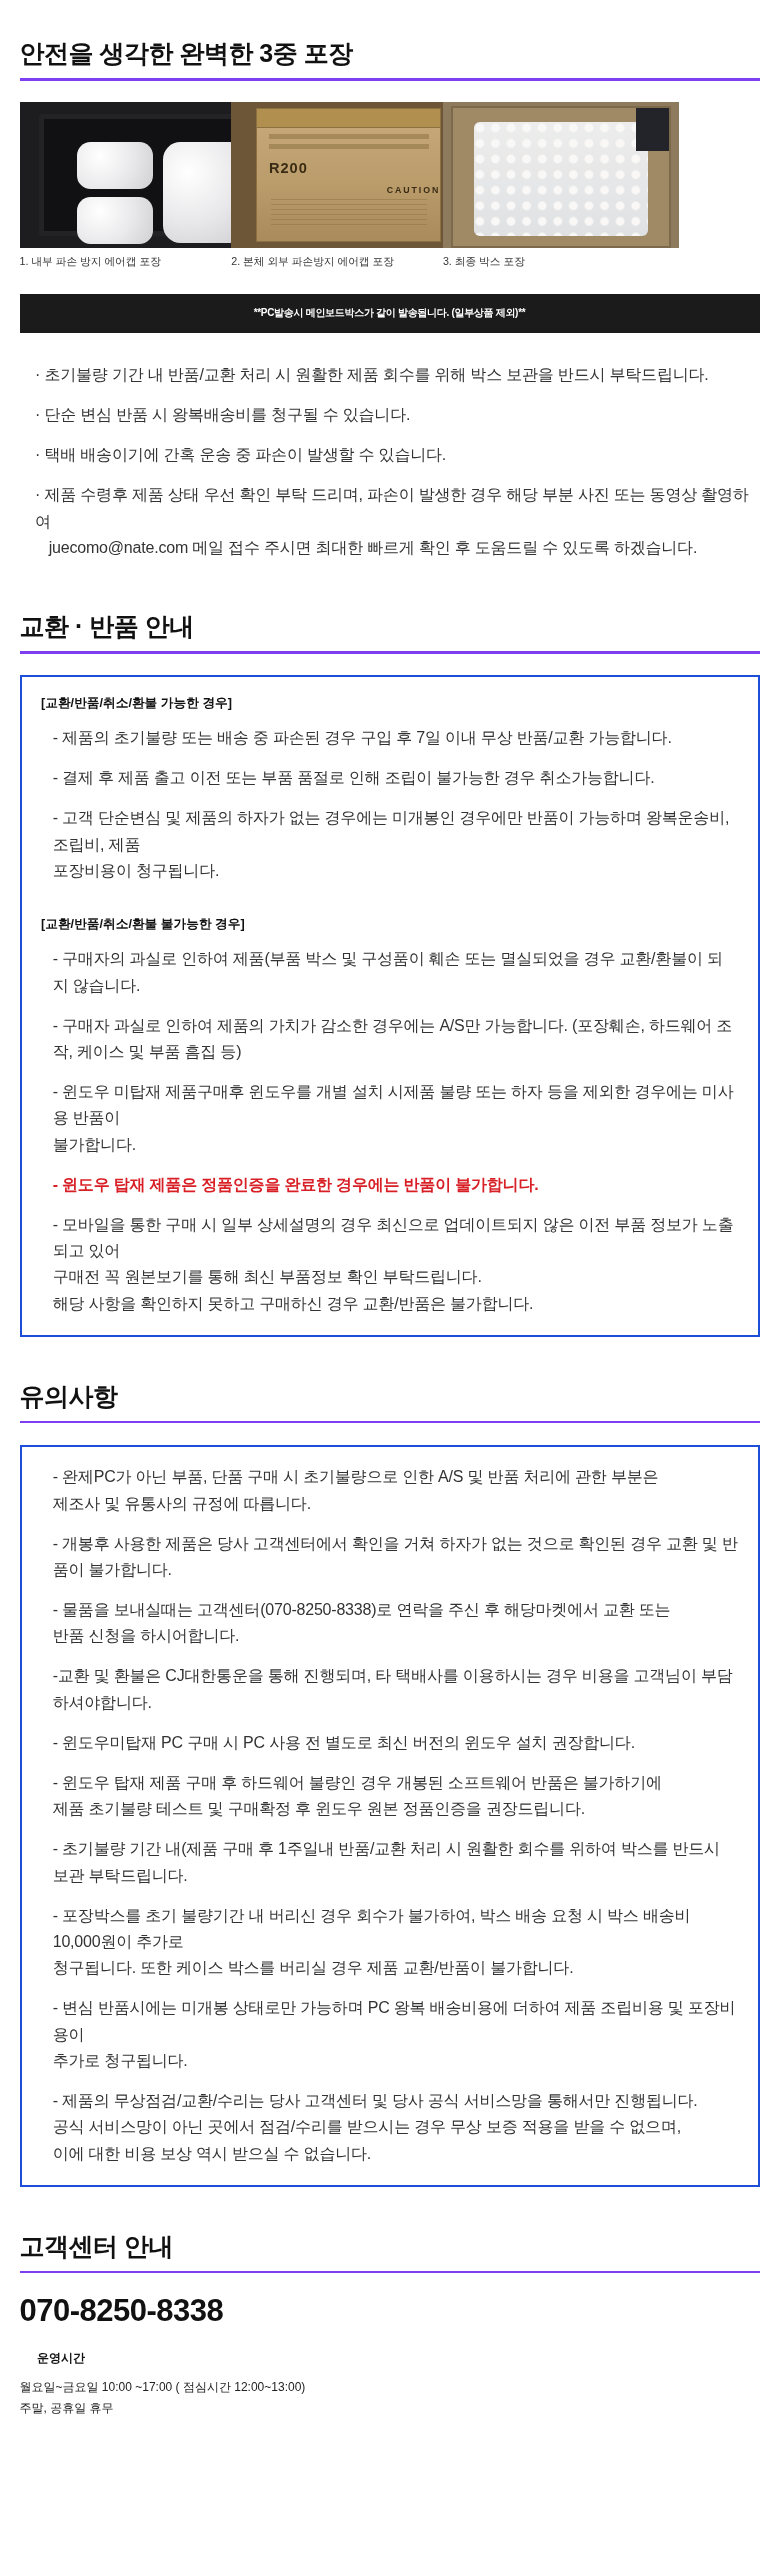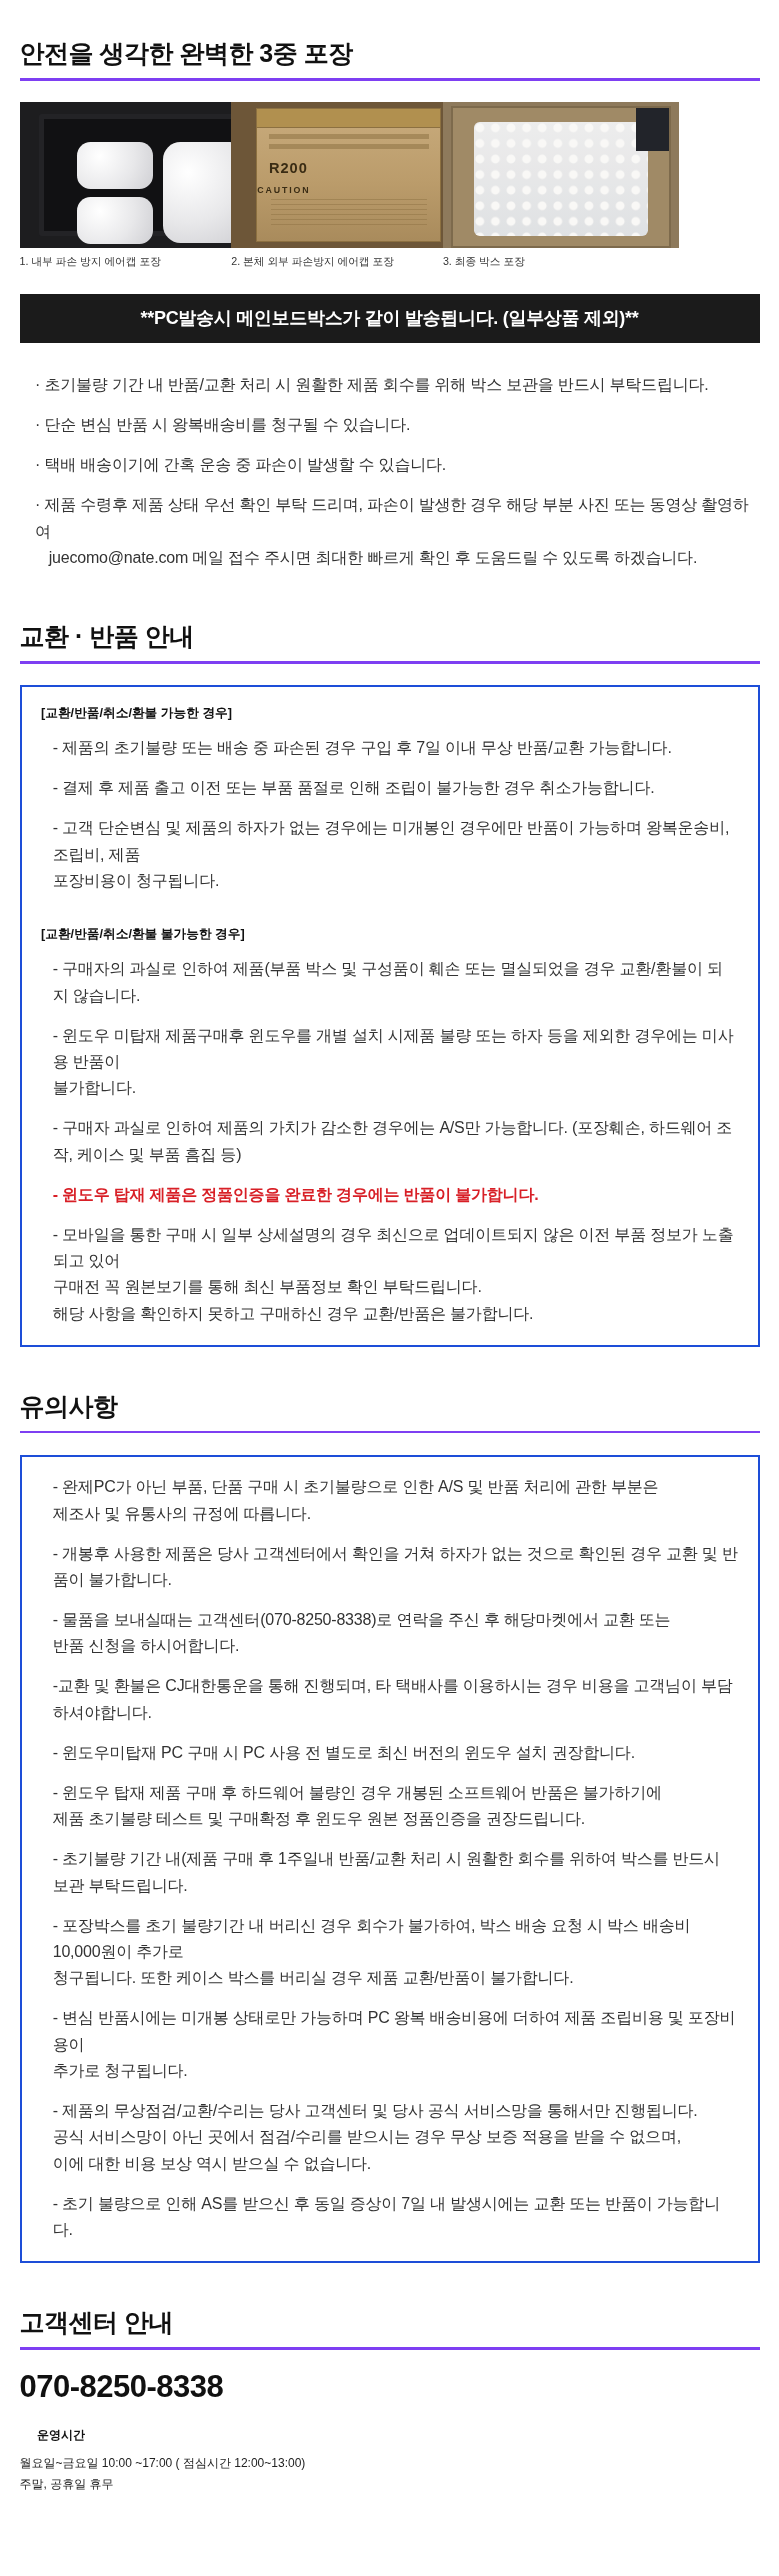--- a/index.html
+++ b/index.html
@@ -92,21 +92,21 @@
     position: absolute; left: 11.7px; right: 11.7px; height: 4.9px;
     background: #8e7243; opacity: .55;
   }
   .ph2 .r200 {
     position: absolute; left: 11.7px; top: 51px;
     font-size: 14.6px; font-weight: bold; color: #3a2c14;
     letter-spacing: 1px;
   }
   .ph2 .caution {
     position: absolute; left: 0; right: 0; top: 76px;
-    text-align: left; font-size: 8.8px; font-weight: bold;
+    text-align: right; font-size: 8.8px; font-weight: bold;
     letter-spacing: 1.9px; color: #3a2c14;
   }
   .ph2 .smallprint {
     position: absolute; left: 13.6px; right: 13.6px; top: 90px;
     height: 29px;
     background: repeating-linear-gradient(180deg,#8e7243 0 1px, transparent 1px 4.9px);
     opacity: .5;
   }
 
   
@@ -128,21 +128,21 @@
     position: absolute; right: 0; top: 0; width: 33px; height: 43px;
     background: #22242a;
   }
 
   
   .banner {
     margin-top: 25px;
     background: #1b1b1b;
     color: #ffffff;
     text-align: center;
-    font-size: 18px;
+    font-size: 10px;
     font-weight: bold;
     padding: 12.7px 9.7px;
     letter-spacing: -0.3px;
   }
 
   
   .bullets {
     margin-top: 23.4px;
     padding: 5.8px 3.9px;
   }
@@ -263,25 +263,25 @@
     <p class="sub-title">[교환/반품/취소/환불 가능한 경우]</p>
     <p class="bullet">- 제품의 초기불량 또는 배송 중 파손된 경우 구입 후 7일 이내 무상 반품/교환 가능합니다.</p>
     <p class="bullet">- 결제 후 제품 출고 이전 또는 부품 품절로 인해 조립이 불가능한 경우 취소가능합니다.</p>
     <p class="bullet">
       <span>- 고객 단순변심 및 제품의 하자가 없는 경우에는 미개봉인 경우에만 반품이 가능하며 왕복운송비, 조립비, 제품</span>
       <span class="sub">포장비용이 청구됩니다.</span>
     </p>
 
     <p class="sub-title second">[교환/반품/취소/환불 불가능한 경우]</p>
     <p class="bullet">- 구매자의 과실로 인하여 제품(부품 박스 및 구성품이 훼손 또는 멸실되었을 경우 교환/환불이 되지 않습니다.</p>
+    <p class="bullet">- 구매자 과실로 인하여 제품의 가치가 감소한 경우에는 A/S만 가능합니다. (포장훼손, 하드웨어 조작, 케이스 및 부품 흠집 등)</p>
     <p class="bullet">
       <span>- 윈도우 미탑재 제품구매후 윈도우를 개별 설치 시제품 불량 또는 하자 등을 제외한 경우에는 미사용 반품이</span>
       <span class="sub">불가합니다.</span>
     </p>
-    <p class="bullet">- 구매자 과실로 인하여 제품의 가치가 감소한 경우에는 A/S만 가능합니다. (포장훼손, 하드웨어 조작, 케이스 및 부품 흠집 등)</p>
     <p class="bullet red">- 윈도우 탑재 제품은 정품인증을 완료한 경우에는 반품이 불가합니다.</p>
     <p class="bullet">
       <span>- 모바일을 통한 구매 시 일부 상세설명의 경우 최신으로 업데이트되지 않은 이전 부품 정보가 노출되고 있어</span>
       <span class="sub">구매전 꼭 원본보기를 통해 최신 부품정보 확인 부탁드립니다.</span>
       <span class="sub">해당 사항을 확인하지 못하고 구매하신 경우 교환/반품은 불가합니다.</span>
     </p>
   </div>
 
   <div class="section-head">
     <h2>유의사항</h2>
@@ -311,21 +311,20 @@
     </p>
     <p class="bullet">
       <span>- 변심 반품시에는 미개봉 상태로만 가능하며 PC 왕복 배송비용에 더하여 제품 조립비용 및 포장비용이</span>
       <span class="sub">추가로 청구됩니다.</span>
     </p>
     <p class="bullet">
       <span>- 제품의 무상점검/교환/수리는 당사 고객센터 및 당사 공식 서비스망을 통해서만 진행됩니다.</span>
       <span class="sub">공식 서비스망이 아닌 곳에서 점검/수리를 받으시는 경우 무상 보증 적용을 받을 수 없으며,</span>
       <span class="sub">이에 대한 비용 보상 역시 받으실 수 없습니다.</span>
     </p>
-    <p class="bullet">- 초기 불량으로 인해 AS를 받으신 후 동일 증상이 7일 내 발생시에는 교환 또는 반품이 가능합니다.</p>
   </div>
 
   <div class="section-head">
     <h2>고객센터 안내</h2>
     <div class="rule"></div>
   </div>
 
   <div class="cs-phone">070-8250-8338</div>
   <div class="cs-label">운영시간</div>
   <div class="cs-line">월요일~금요일 10:00 ~17:00 ( 점심시간 12:00~13:00)</div>

